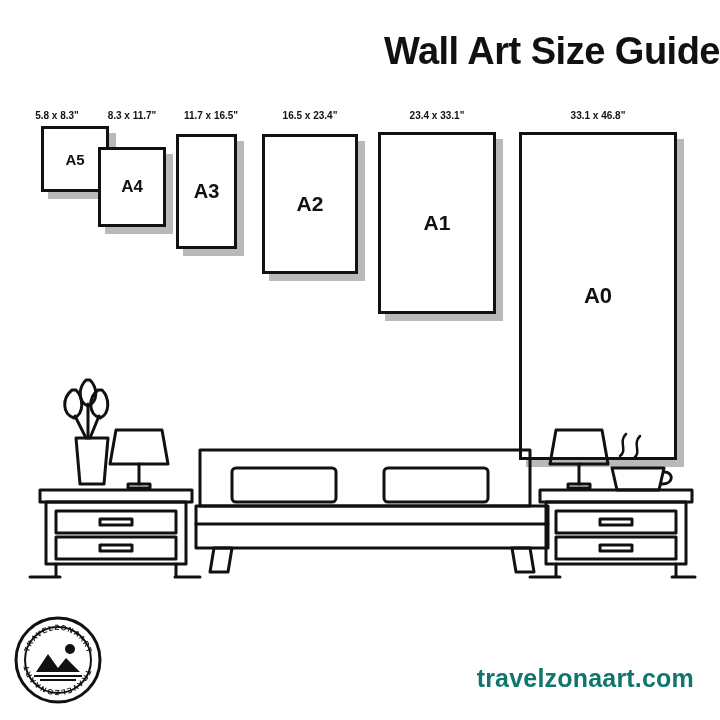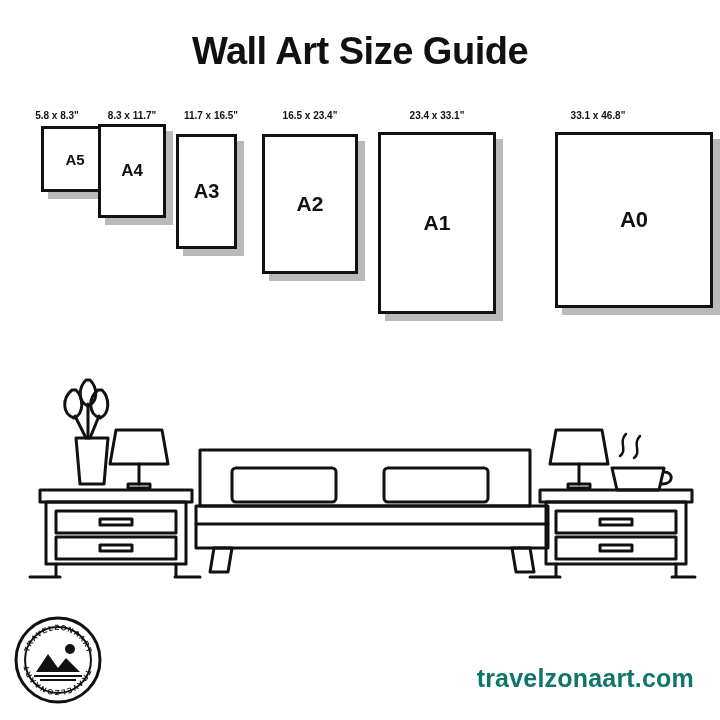--- a/index.html
+++ b/index.html
@@ -20,21 +20,21 @@
     width: 720px;
     height: 720px;
   }
 
   
   .title {
     position: absolute;
     top: 30px;
     left: 0;
     width: 720px;
-    text-align: center;
+    text-align: right;
     font-size: 38px;
     font-weight: bold;
     letter-spacing: -0.5px;
     color: #111111;
   }
 
   
   .frames {
     position: absolute;
     left: 0;
@@ -108,21 +108,21 @@
 
     <div class="frame-wrap" style="left:33px; top:0px; width:48px; height:120px;">
       <div class="frame-dims" style="top:0px;">5.8 x 8.3"</div>
       <div class="frame-box" style="left:8px; top:16px; width:68px; height:66px;">
         <span class="frame-label" style="font-size:15px;">A5</span>
       </div>
     </div>
 
     <div class="frame-wrap" style="left:98px; top:0px; width:68px; height:140px;">
       <div class="frame-dims" style="top:0px;">8.3 x 11.7"</div>
-      <div class="frame-box" style="left:0px; top:14px; width:68px; height:94px;">
+      <div class="frame-box" style="left:0px; top:37px; width:68px; height:80px;">
         <span class="frame-label" style="font-size:17px;">A4</span>
       </div>
     </div>
 
     <div class="frame-wrap" style="left:176px; top:0px; width:70px; height:160px;">
       <div class="frame-dims" style="top:0px;">11.7 x 16.5"</div>
       <div class="frame-box" style="left:0px; top:24px; width:61px; height:115px;">
         <span class="frame-label" style="font-size:20px;">A3</span>
       </div>
     </div>
@@ -136,21 +136,21 @@
 
     <div class="frame-wrap" style="left:378px; top:0px; width:118px; height:220px;">
       <div class="frame-dims" style="top:0px;">23.4 x 33.1"</div>
       <div class="frame-box" style="left:0px; top:22px; width:118px; height:182px;">
         <span class="frame-label" style="font-size:21px;">A1</span>
       </div>
     </div>
 
     <div class="frame-wrap" style="left:519px; top:0px; width:158px; height:290px;">
       <div class="frame-dims" style="top:0px;">33.1 x 46.8"</div>
-      <div class="frame-box" style="left:0px; top:22px; width:158px; height:176px;margin-left:36px;">
+      <div class="frame-box" style="left:0px; top:22px; width:158px; height:328px;">
         <span class="frame-label" style="font-size:22px;">A0</span>
       </div>
     </div>
 
   </div>
 
   <div class="scene">
     <svg width="720" height="230" viewBox="0 0 720 230" xmlns="http://www.w3.org/2000/svg">
       <g fill="none" stroke="#111111" stroke-width="3" stroke-linecap="round" stroke-linejoin="round">
 

